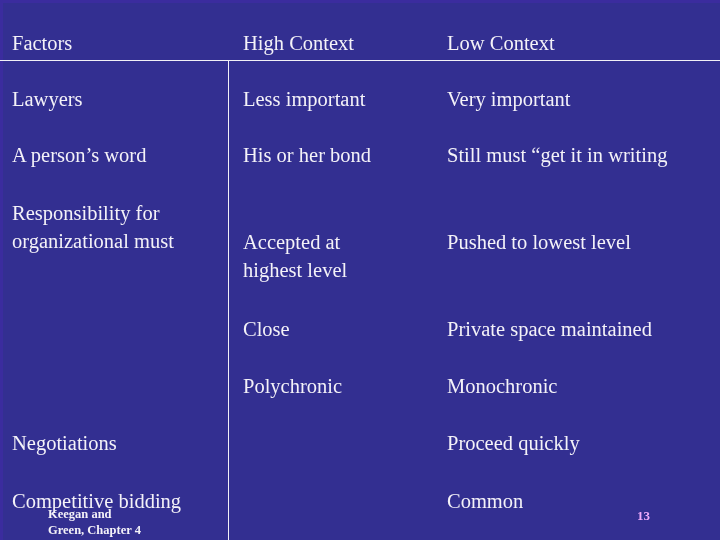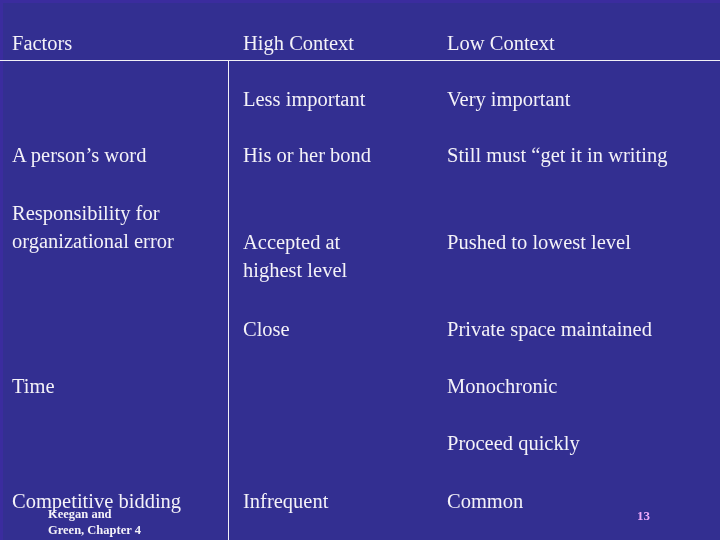--- a/index.html
+++ b/index.html
@@ -98,42 +98,43 @@
   <div class="edge-top"></div>
   <div class="edge-left"></div>
 
   <div class="cell c1" style="top:29px">Factors</div>
   <div class="cell c2" style="top:29px">High Context</div>
   <div class="cell c3" style="top:29px">Low Context</div>
 
   <div class="rule-h"></div>
   <div class="rule-v"></div>
 
+  <div class="cell c1" style="top:85px">Lawyers</div>
   <div class="cell c2" style="top:85px">Less important</div>
   <div class="cell c3" style="top:85px">Very important</div>
 
   <div class="cell c2" style="top:141px">His or her bond</div>
   <div class="cell c1" style="top:141px">A person’s word</div>
   <div class="cell c3" style="top:141px">Still must “get it in writing</div>
 
   <div class="cell c1" style="top:199px">Responsibility for
-organizational error</div>
+organizational must</div>
   <div class="cell c2" style="top:228px">Accepted at
 highest level</div>
   <div class="cell c3" style="top:228px">Pushed to lowest level</div>
 
   <div class="cell c2" style="top:315px">Close</div>
   <div class="cell c3" style="top:315px">Private space maintained</div>
 
-  <div class="cell c1" style="top:372px">Time</div>
+  <div class="cell c2" style="top:372px">Polychronic</div>
   <div class="cell c3" style="top:372px">Monochronic</div>
 
+  <div class="cell c1" style="top:429px">Negotiations</div>
   <div class="cell c3" style="top:429px">Proceed quickly</div>
 
   <div class="cell c1" style="top:487px">Competitive bidding</div>
-  <div class="cell c2" style="top:487px">Infrequent</div>
   <div class="cell c3" style="top:487px">Common</div>
 
   <div class="footer"><span>Keegan and</span><br><span>Green, Chapter 4</span></div>
 
   <div class="pagenum">13</div>
 
 </div>
 
 </body></html>

